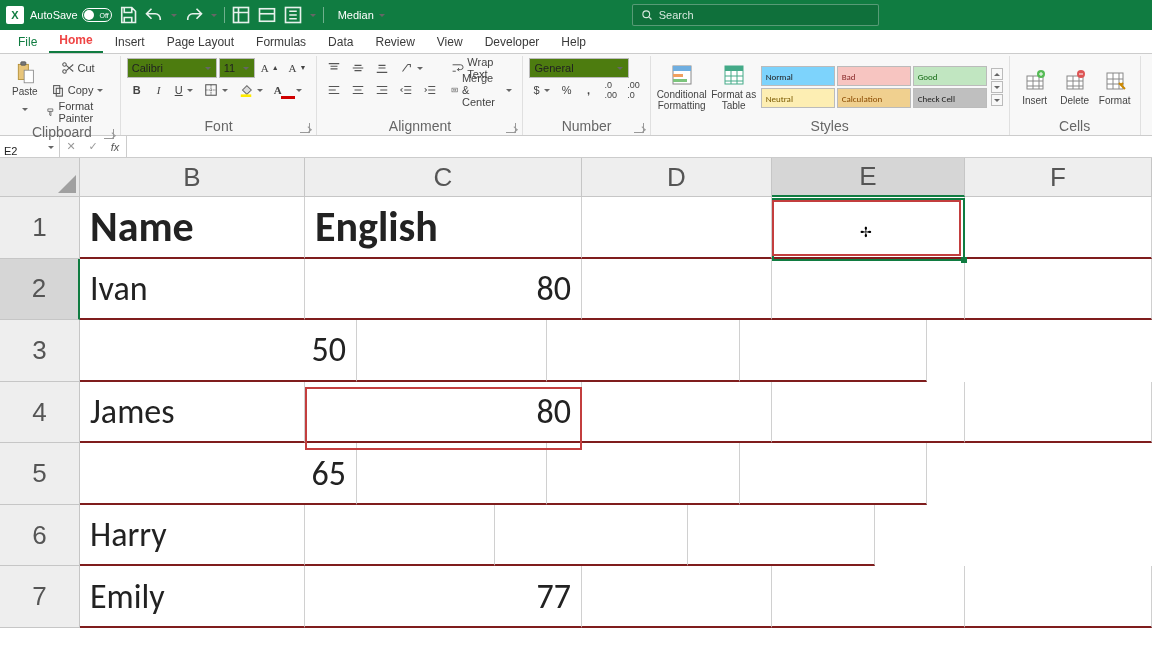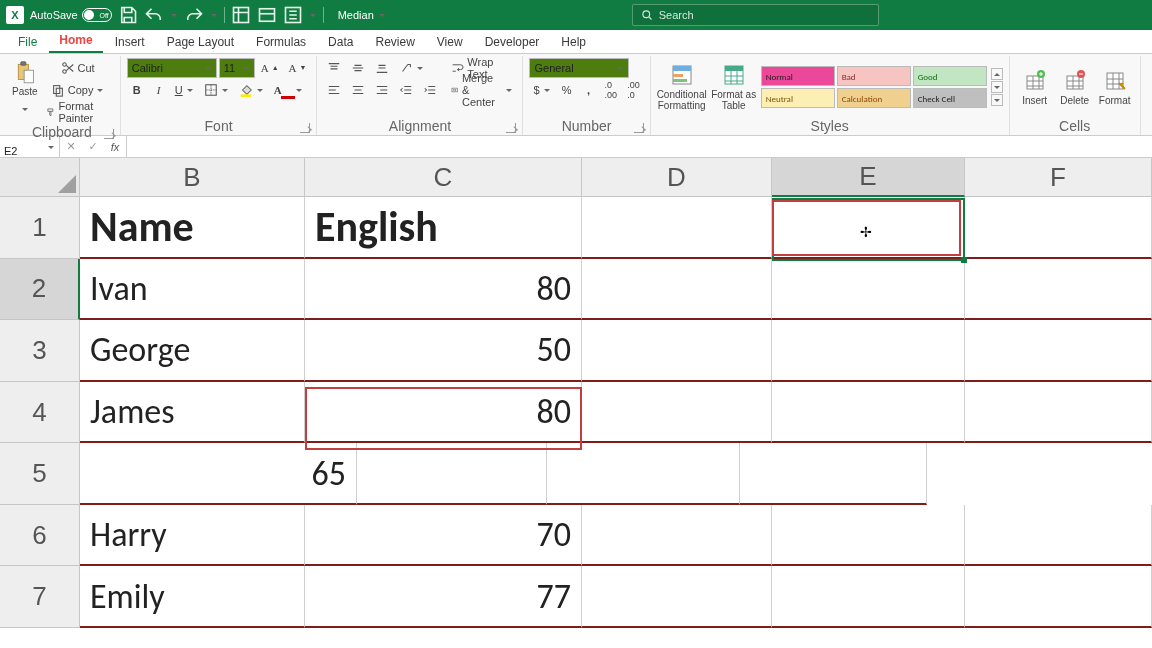--- a/index.html
+++ b/index.html
@@ -46,21 +46,21 @@
   .dd:after{content:"";border:3px solid transparent;border-top-color:#666;margin-top:3px;}
   .bigbtn{display:flex;flex-direction:column;align-items:center;justify-content:center;width:50px;height:58px;font-size:10px;color:#444;gap:2px;text-align:center;line-height:1.1;}
   .bigbtn svg{width:24px;height:24px;}
   .paste-ico{width:28px;height:30px;}
   .combo{height:20px;border:1px solid #bbb;background:#4d7c0f;display:flex;align-items:center;font-size:11px;padding:0 4px;}
   .combo.font{width:90px;justify-content:space-between;}
   .combo.size{width:36px;justify-content:space-between;}
   
   .gal{display:grid;grid-template-columns:repeat(3,74px);grid-auto-rows:20px;gap:2px;}
   .gal .cell{border:1px solid #bbb;font-size:9px;display:flex;align-items:center;padding:0 4px;}
-  .gal .normal{background:#ec4899;}
+  .gal .normal{background:#7dd3fc;}
   .gal .bad{background:#f7c5c1;color:#8b2b2b;}
   .gal .good{background:#c1e6c1;color:#166b16;}
   .gal .neutral{background:#fdeeb3;color:#7a5a00;}
   .gal .calc{background:#f0d08f;color:#8a4a00;}
   .gal .check{background:#bfbfbf;color:#222;}
   .gal-dd{display:flex;flex-direction:column;gap:1px;margin-left:2px;}
   .gal-dd div{width:12px;height:12px;border:1px solid #bbb;display:flex;align-items:center;justify-content:center;}
   .gal-dd div:after{content:"";border:3px solid transparent;}
   .gal-dd .up:after{border-bottom-color:#666;margin-bottom:3px;}
   .gal-dd .dn:after{border-top-color:#666;margin-top:3px;}
@@ -481,42 +481,40 @@
     </div>
 
     <div class="datarow">
       <div class="cell wB">Ivan</div>
       <div class="cell num wC">80</div>
       <div class="cell wD"></div>
       <div class="cell wE"></div>
       <div class="cell wF"></div>
     </div>
     <div class="datarow">
-      <div class="cell wB">George</div>
       <div class="cell num wC">50</div>
       <div class="cell wD"></div>
       <div class="cell wE"></div>
       <div class="cell wF"></div>
     </div>
     <div class="datarow">
       <div class="cell wB">James</div>
       <div class="cell num wC">80</div>
       <div class="cell wD"></div>
       <div class="cell wE"></div>
       <div class="cell wF"></div>
     </div>
     <div class="datarow">
       <div class="cell num wC">65</div>
       <div class="cell wD"></div>
       <div class="cell wE"></div>
       <div class="cell wF"></div>
     </div>
     <div class="datarow">
       <div class="cell wB">Harry</div>
-      <div class="cell num wC">70</div>
       <div class="cell wD"></div>
       <div class="cell wE"></div>
       <div class="cell wF"></div>
     </div>
     <div class="datarow">
       <div class="cell wB">Emily</div>
       <div class="cell num wC">77</div>
       <div class="cell wD"></div>
       <div class="cell wE"></div>
       <div class="cell wF"></div>

